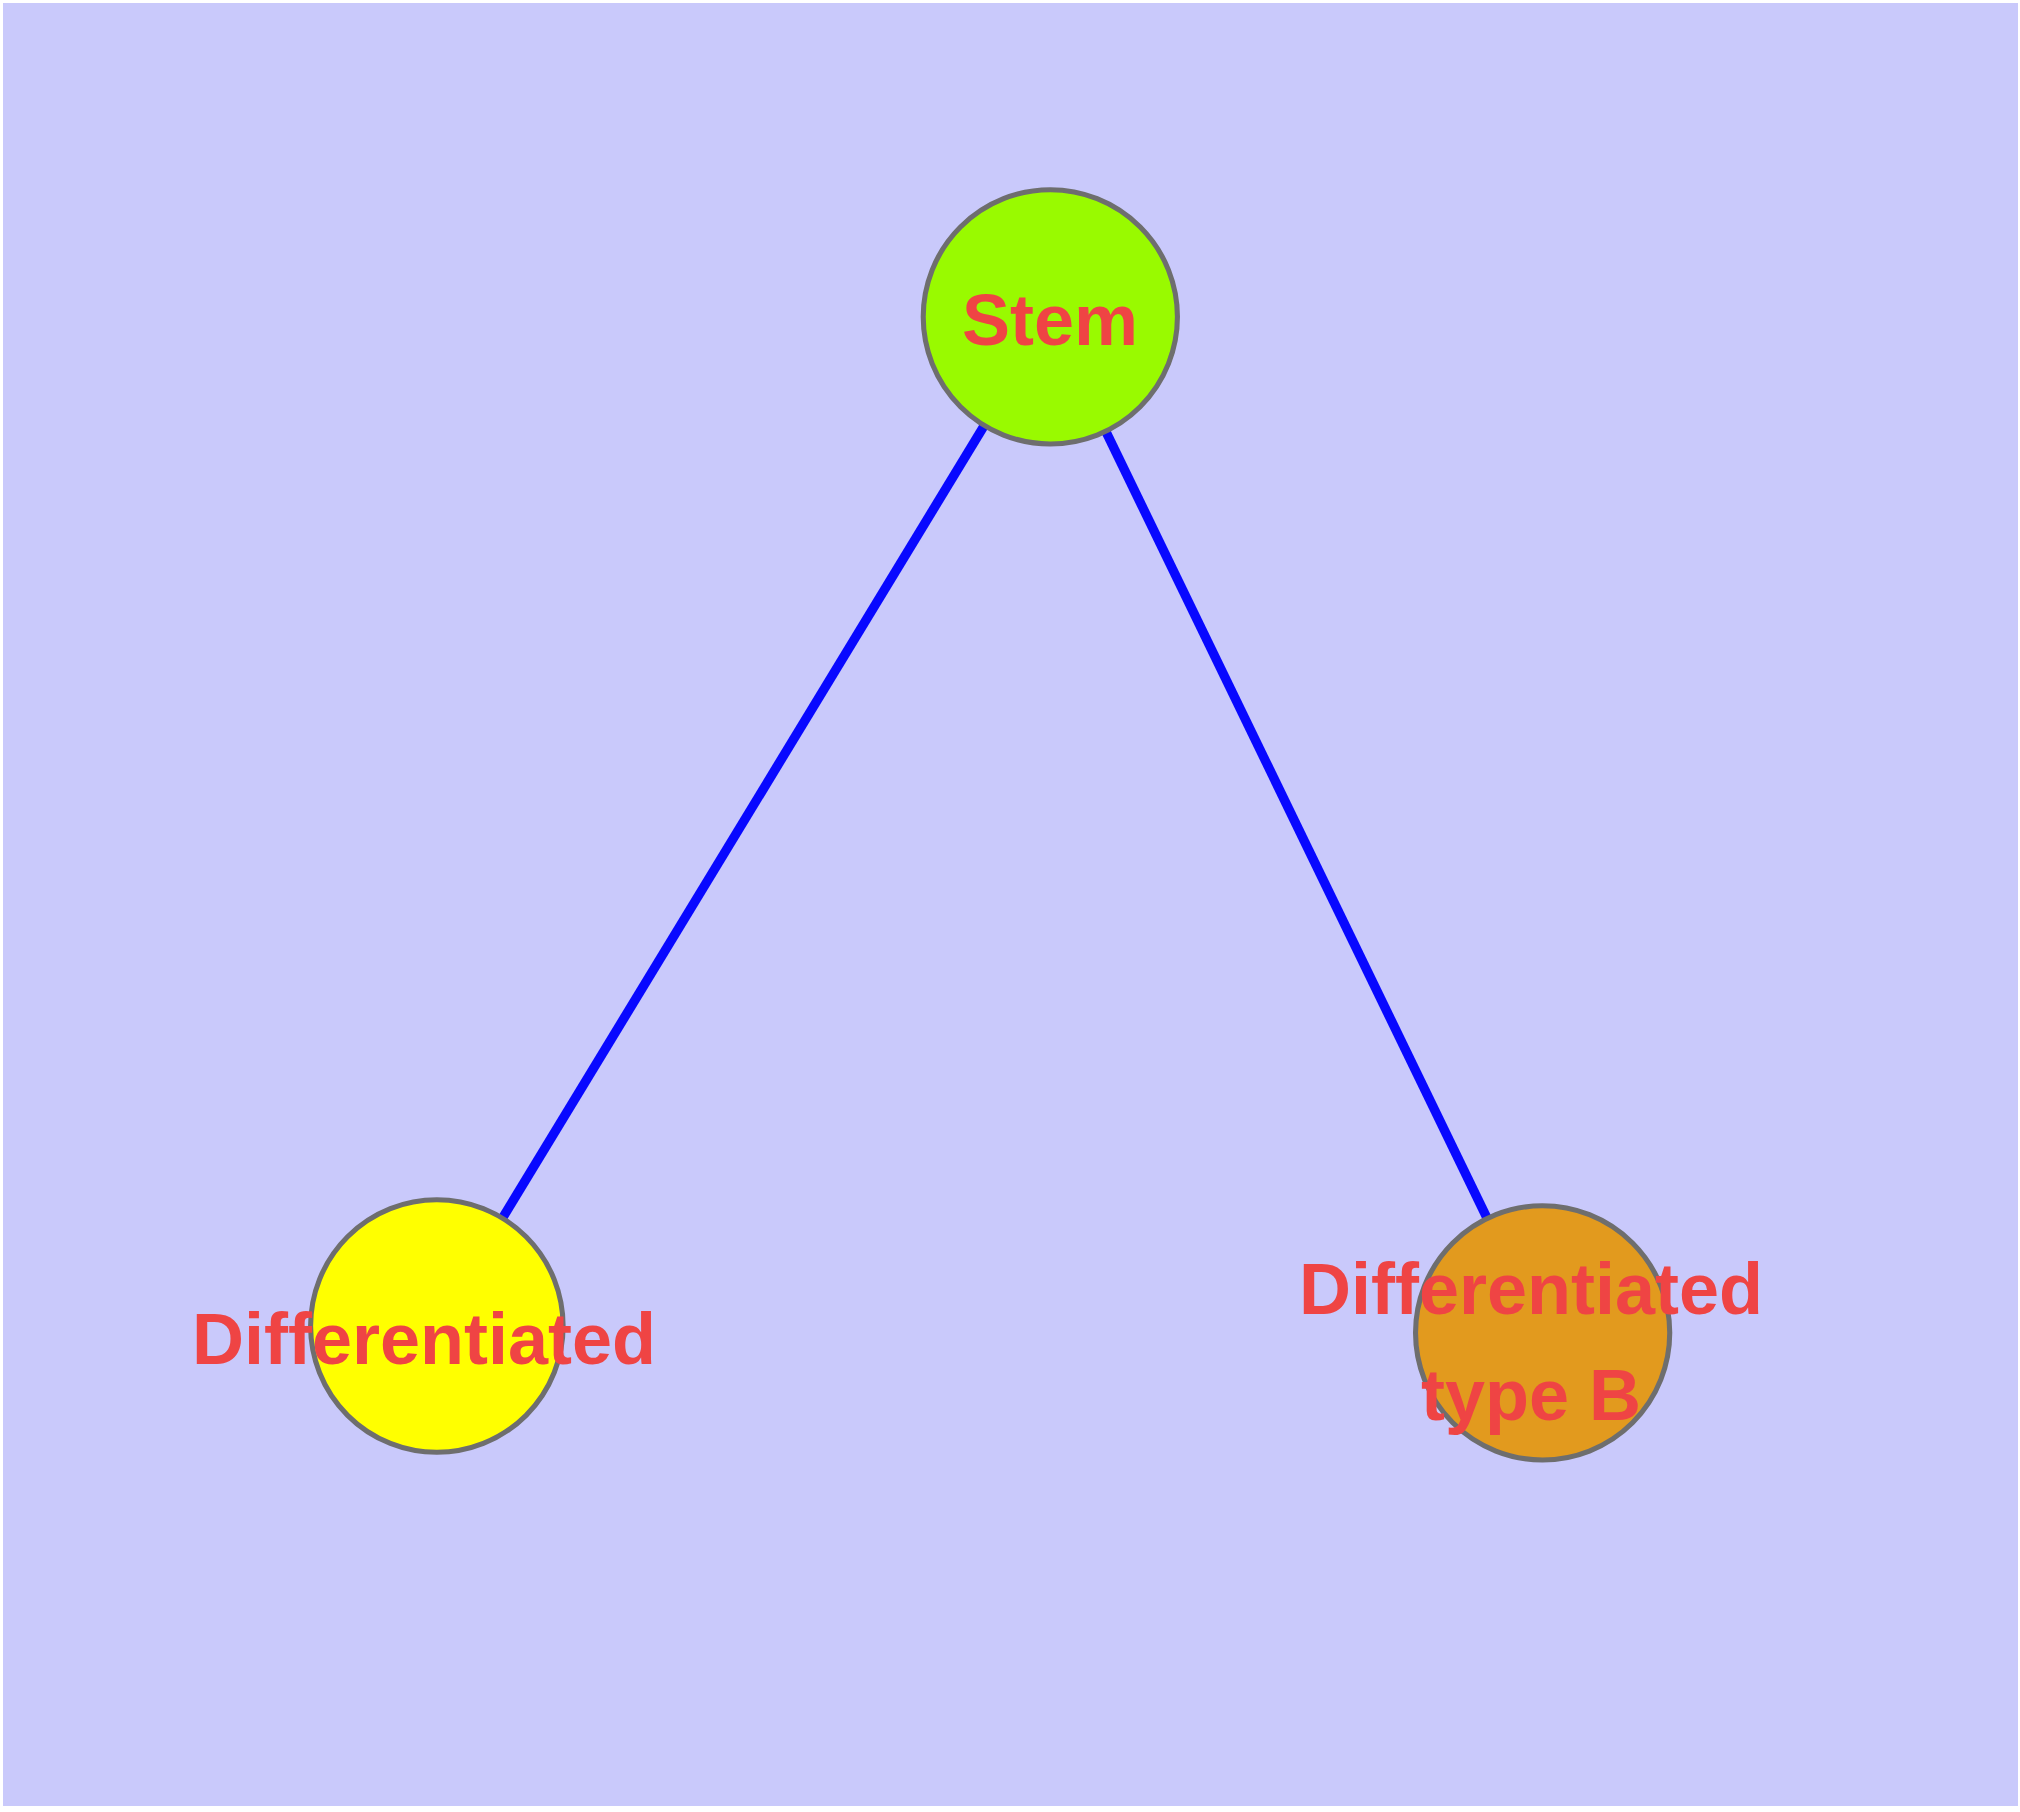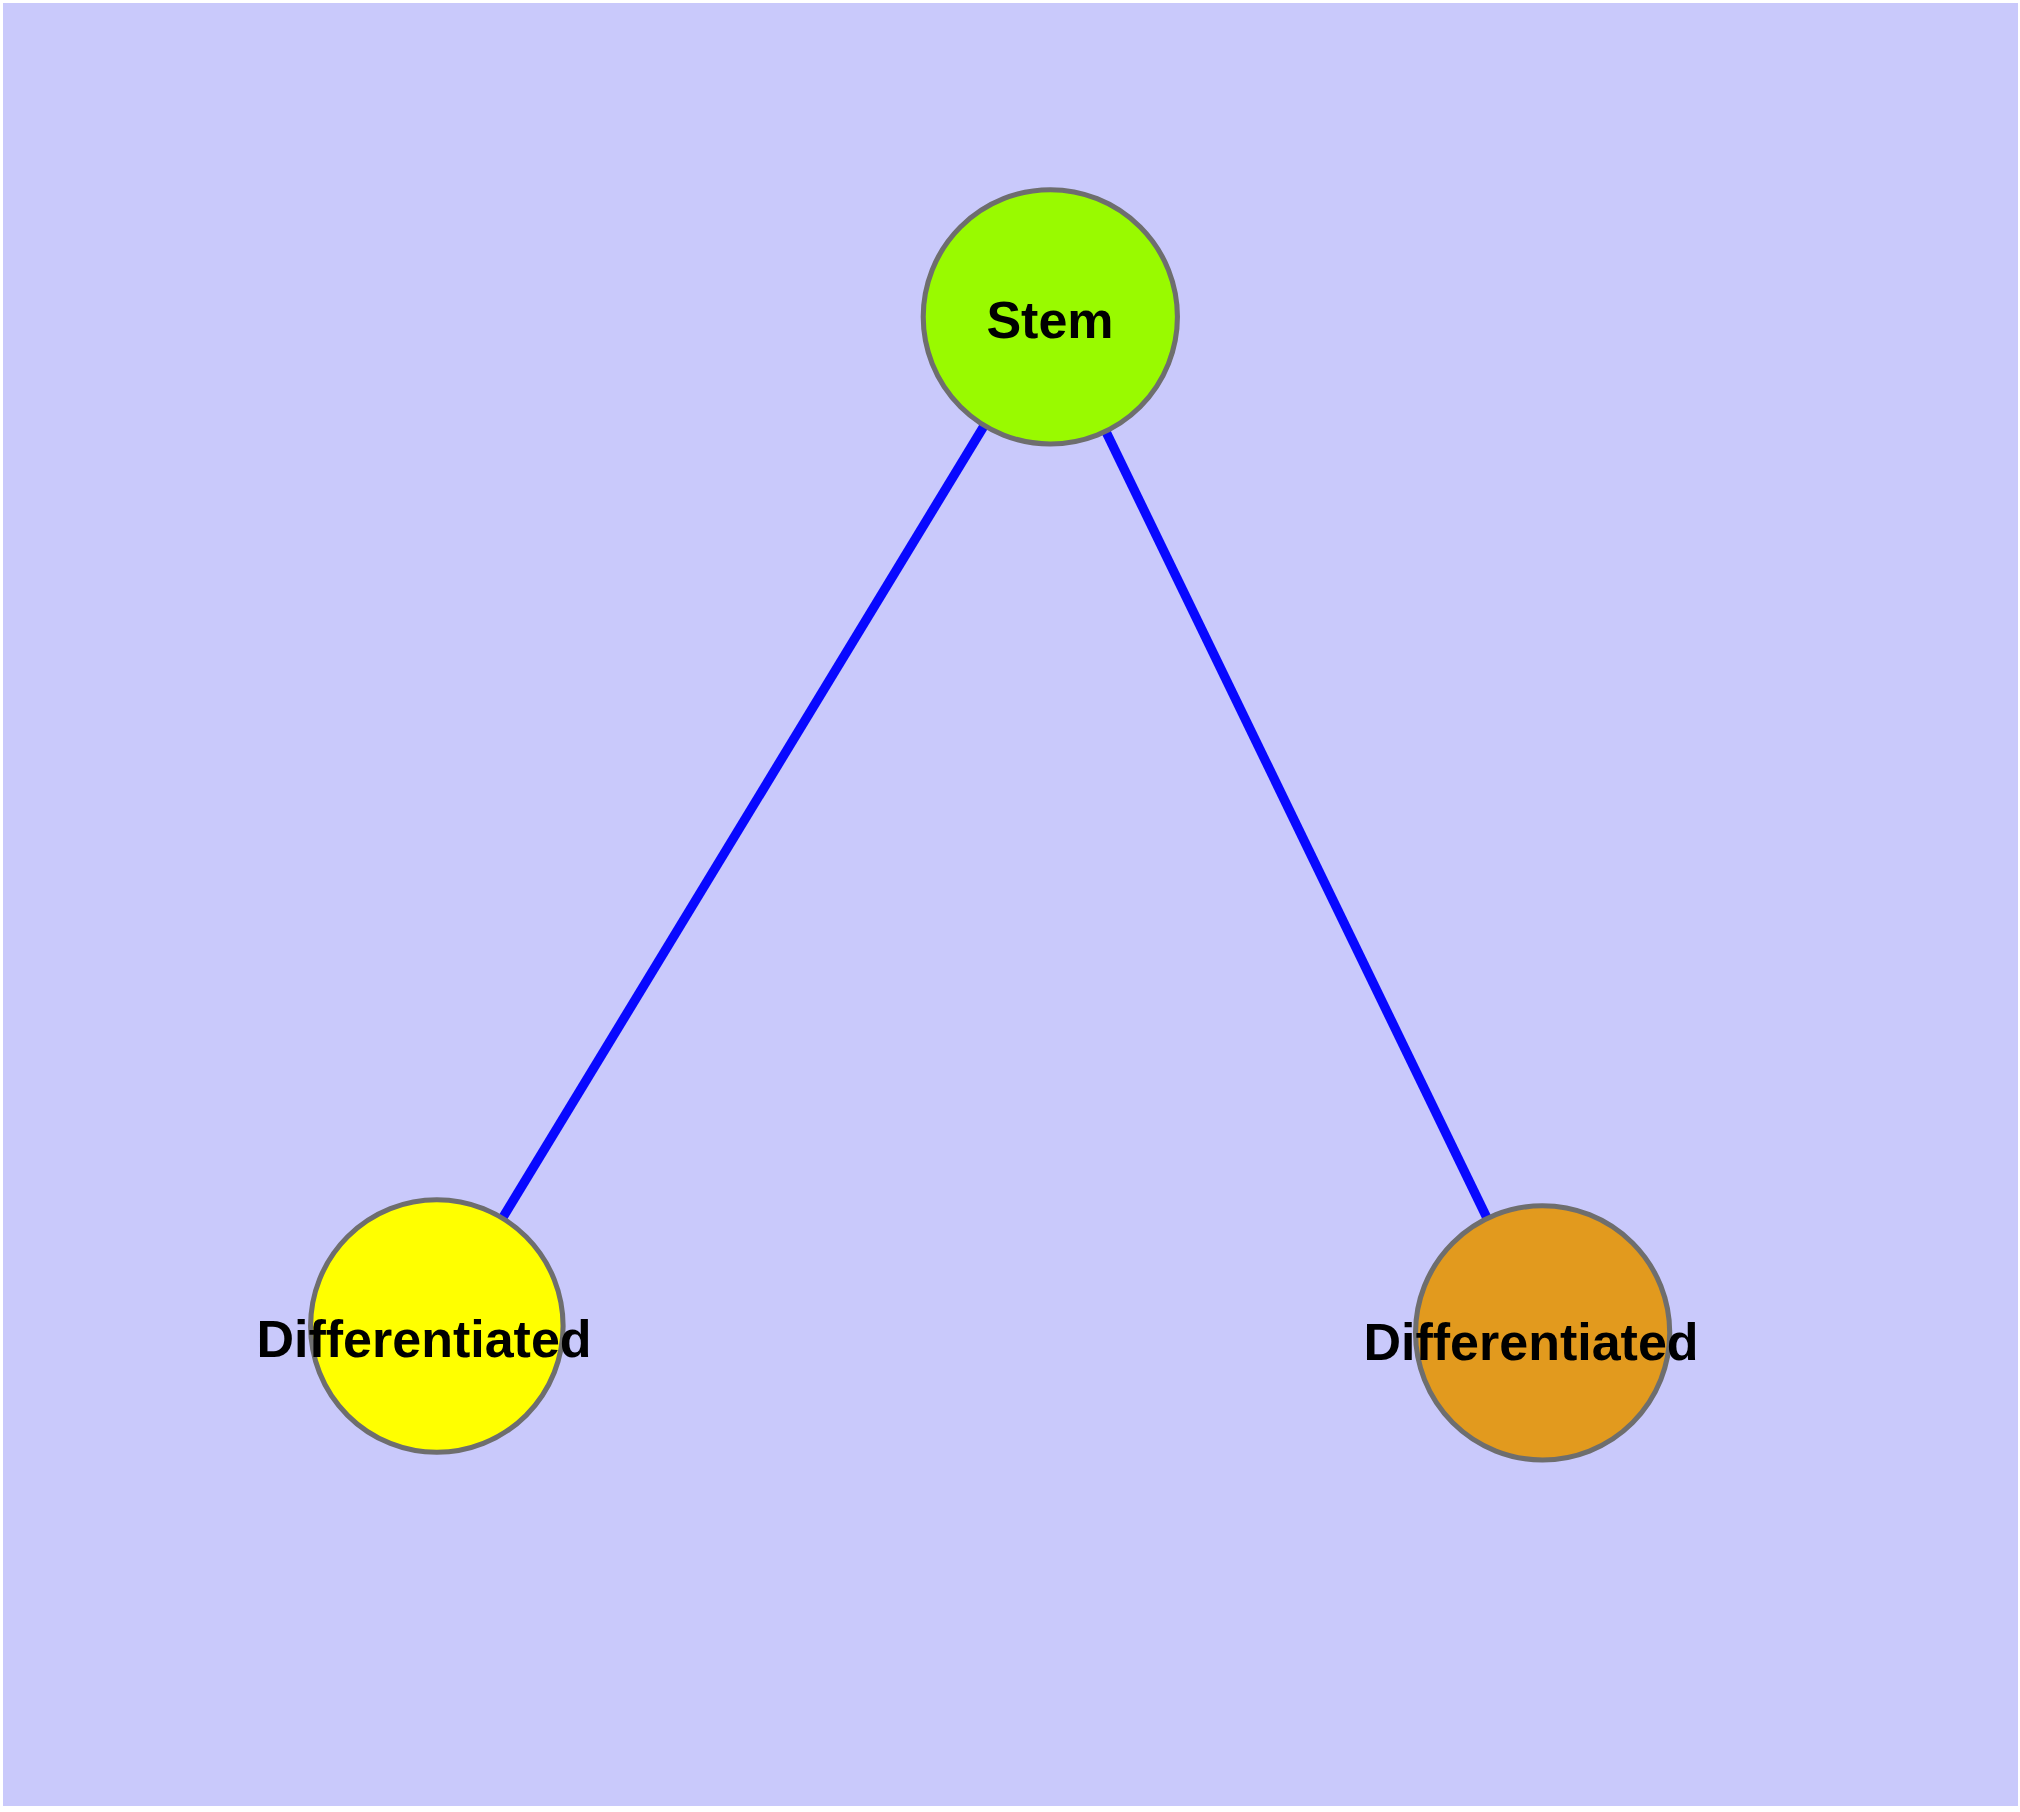--- a/index.html
+++ b/index.html
@@ -26,23 +26,23 @@
     position: absolute;
     left: 0;
     top: 0;
     display: block;
   }
   .node-label {
     position: absolute;
     transform: translate(-50%, -50%);
     text-align: center;
     font-weight: 700;
-    font-size: 52px;
+    font-size: 72px;
     line-height: 106px;
-    color: #000000;
+    color: #ef4444;
     white-space: nowrap;
     letter-spacing: 0px;
   }
 </style>
 </head>
 <body>
 
 <div class="canvas">
   <div class="panel" style="background-color: rgb(201, 201, 251);">
 
@@ -60,15 +60,16 @@
   <div class="node-label" style="left: 1050px; top: 320px;">
     <div>Stem</div>
   </div>
 
   <div class="node-label" style="left: 424px; top: 1339px;">
     <div>Differentiated</div>
   </div>
 
   <div class="node-label" style="left: 1531px; top: 1342px;">
     <div>Differentiated</div>
+    <div>type B</div>
   </div>
 </div>
 
 
 </body></html>

